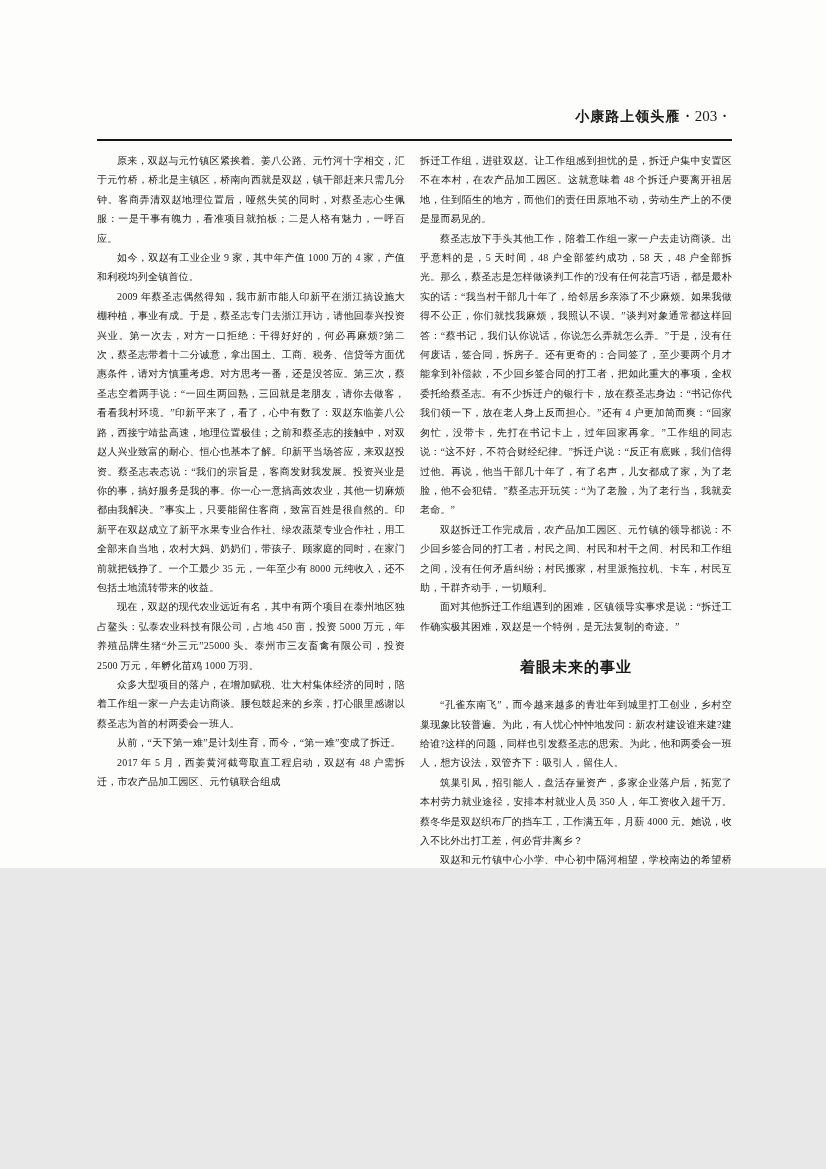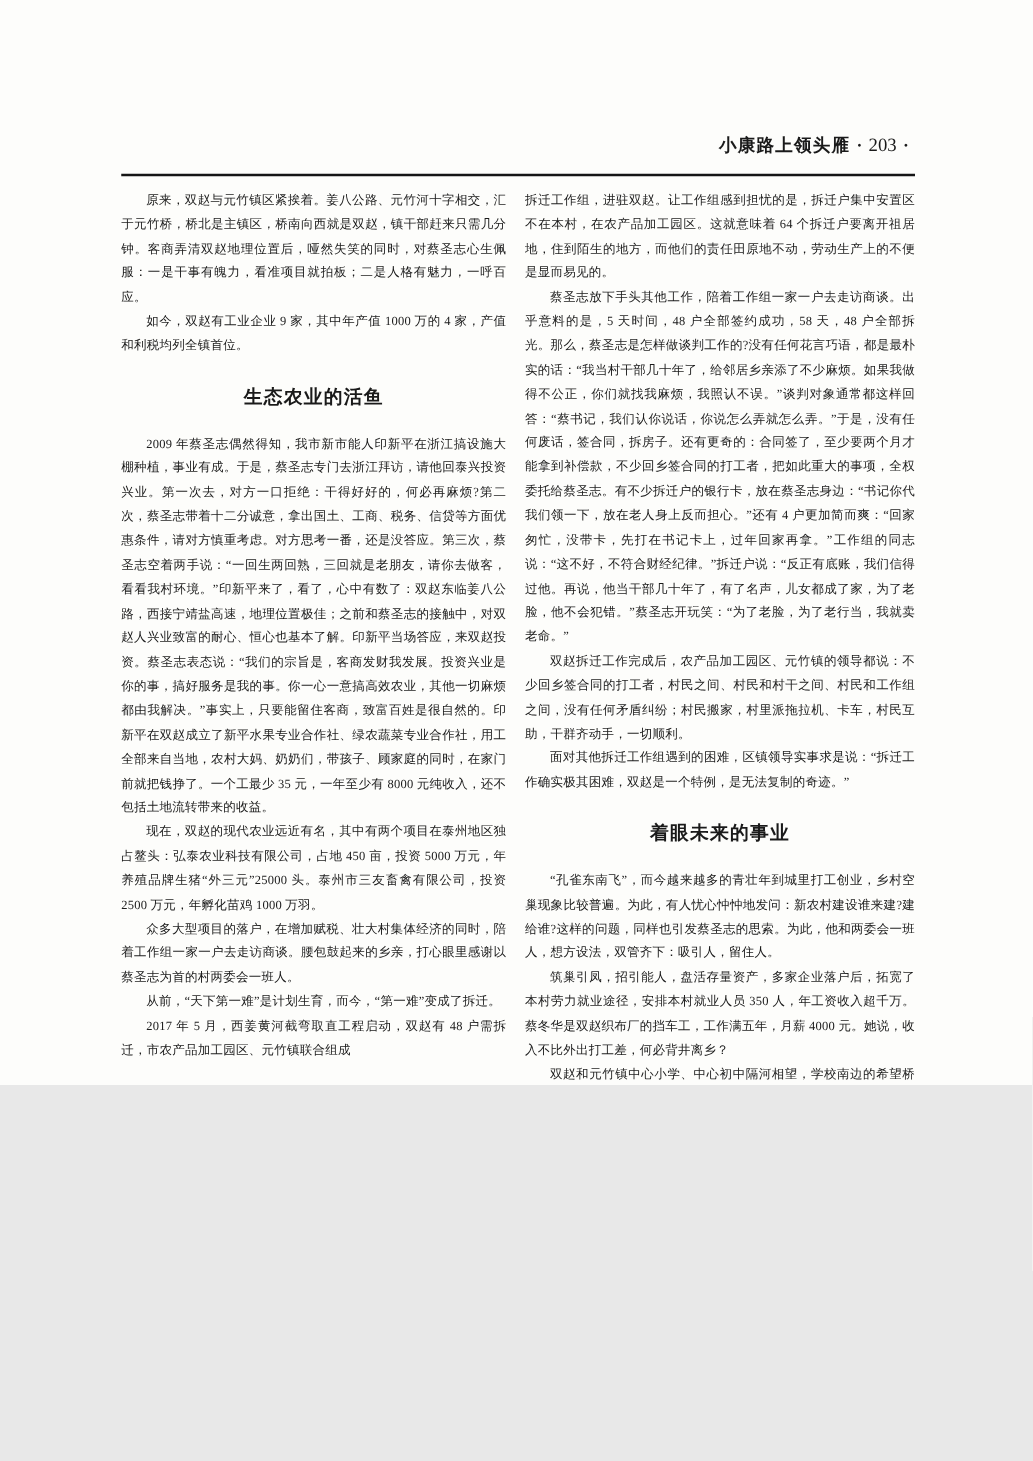--- a/index.html
+++ b/index.html
@@ -88,29 +88,28 @@
   <div class="page-header">
     <span class="running-title">小康路上领头雁</span><span class="hdr-dot">·</span><span class="page-num">203</span><span class="hdr-dot">·</span>
   </div>
 
   <div class="header-rule" style="background: rgb(21, 21, 21);"></div>
 
   <div class="columns">
     <div class="col col-left">
         <p class="para indent">原来，双赵与元竹镇区紧挨着。姜八公路、元竹河十字相交，汇于元竹桥，桥北是主镇区，桥南向西就是双赵，镇干部赶来只需几分钟。客商弄清双赵地理位置后，哑然失笑的同时，对蔡圣志心生佩服：一是干事有魄力，看准项目就拍板；二是人格有魅力，一呼百应。</p>
         <p class="para indent">如今，双赵有工业企业 9 家，其中年产值 1000 万的 4 家，产值和利税均列全镇首位。</p>
-        <h3 class="section-heading">生态农业的活鱼</h3>
         <p class="para indent">2009 年蔡圣志偶然得知，我市新市能人印新平在浙江搞设施大棚种植，事业有成。于是，蔡圣志专门去浙江拜访，请他回泰兴投资兴业。第一次去，对方一口拒绝：干得好好的，何必再麻烦?第二次，蔡圣志带着十二分诚意，拿出国土、工商、税务、信贷等方面优惠条件，请对方慎重考虑。对方思考一番，还是没答应。第三次，蔡圣志空着两手说：“一回生两回熟，三回就是老朋友，请你去做客，看看我村环境。”印新平来了，看了，心中有数了：双赵东临姜八公路，西接宁靖盐高速，地理位置极佳；之前和蔡圣志的接触中，对双赵人兴业致富的耐心、恒心也基本了解。印新平当场答应，来双赵投资。蔡圣志表态说：“我们的宗旨是，客商发财我发展。投资兴业是你的事，搞好服务是我的事。你一心一意搞高效农业，其他一切麻烦都由我解决。”事实上，只要能留住客商，致富百姓是很自然的。印新平在双赵成立了新平水果专业合作社、绿农蔬菜专业合作社，用工全部来自当地，农村大妈、奶奶们，带孩子、顾家庭的同时，在家门前就把钱挣了。一个工最少 35 元，一年至少有 8000 元纯收入，还不包括土地流转带来的收益。</p>
         <p class="para indent">现在，双赵的现代农业远近有名，其中有两个项目在泰州地区独占鳌头：弘泰农业科技有限公司，占地 450 亩，投资 5000 万元，年养殖品牌生猪“外三元”25000 头。泰州市三友畜禽有限公司，投资 2500 万元，年孵化苗鸡 1000 万羽。</p>
         <p class="para indent">众多大型项目的落户，在增加赋税、壮大村集体经济的同时，陪着工作组一家一户去走访商谈。腰包鼓起来的乡亲，打心眼里感谢以蔡圣志为首的村两委会一班人。</p>
         <p class="para indent">从前，“天下第一难”是计划生育，而今，“第一难”变成了拆迁。</p>
         <p class="para indent">2017 年 5 月，西姜黄河截弯取直工程启动，双赵有 48 户需拆迁，市农产品加工园区、元竹镇联合组成</p>
       </div>
     <div class="col col-right">
-        <p class="para">拆迁工作组，进驻双赵。让工作组感到担忧的是，拆迁户集中安置区不在本村，在农产品加工园区。这就意味着 64 个拆迁户要离开祖居地，住到陌生的地方，而他们的责任田原地不动，劳动生产上的不便是显而易见的。</p>
+        <p class="para">拆迁工作组，进驻双赵。让工作组感到担忧的是，拆迁户集中安置区不在本村，在农产品加工园区。这就意味着 48 个拆迁户要离开祖居地，住到陌生的地方，而他们的责任田原地不动，劳动生产上的不便是显而易见的。</p>
         <p class="para indent">蔡圣志放下手头其他工作，陪着工作组一家一户去走访商谈。出乎意料的是，5 天时间，48 户全部签约成功，58 天，48 户全部拆光。那么，蔡圣志是怎样做谈判工作的?没有任何花言巧语，都是最朴实的话：“我当村干部几十年了，给邻居乡亲添了不少麻烦。如果我做得不公正，你们就找我麻烦，我照认不误。”谈判对象通常都这样回答：“蔡书记，我们认你说话，你说怎么弄就怎么弄。”于是，没有任何废话，签合同，拆房子。还有更奇的：合同签了，至少要两个月才能拿到补偿款，不少回乡签合同的打工者，把如此重大的事项，全权委托给蔡圣志。有不少拆迁户的银行卡，放在蔡圣志身边：“书记你代我们领一下，放在老人身上反而担心。”还有 4 户更加简而爽：“回家匆忙，没带卡，先打在书记卡上，过年回家再拿。”工作组的同志说：“这不好，不符合财经纪律。”拆迁户说：“反正有底账，我们信得过他。再说，他当干部几十年了，有了名声，儿女都成了家，为了老脸，他不会犯错。”蔡圣志开玩笑：“为了老脸，为了老行当，我就卖老命。”</p>
         <p class="para indent">双赵拆迁工作完成后，农产品加工园区、元竹镇的领导都说：不少回乡签合同的打工者，村民之间、村民和村干之间、村民和工作组之间，没有任何矛盾纠纷；村民搬家，村里派拖拉机、卡车，村民互助，干群齐动手，一切顺利。</p>
         <p class="para indent">面对其他拆迁工作组遇到的困难，区镇领导实事求是说：“拆迁工作确实极其困难，双赵是一个特例，是无法复制的奇迹。”</p>
         <h3 class="section-heading">着眼未来的事业</h3>
         <p class="para indent">“孔雀东南飞”，而今越来越多的青壮年到城里打工创业，乡村空巢现象比较普遍。为此，有人忧心忡忡地发问：新农村建设谁来建?建给谁?这样的问题，同样也引发蔡圣志的思索。为此，他和两委会一班人，想方设法，双管齐下：吸引人，留住人。</p>
         <p class="para indent">筑巢引凤，招引能人，盘活存量资产，多家企业落户后，拓宽了本村劳力就业途径，安排本村就业人员 350 人，年工资收入超千万。蔡冬华是双赵织布厂的挡车工，工作满五年，月薪 4000 元。她说，收入不比外出打工差，何必背井离乡？</p>
         <p class="para indent">双赵和元竹镇中心小学、中心初中隔河相望，学校南边的希望桥建成之后，蔡圣志马上行动，在桥南修筑起贯穿全村的水泥大道，起名“学前路”。孩子在家门口</p>
       </div>
   </div>
 

